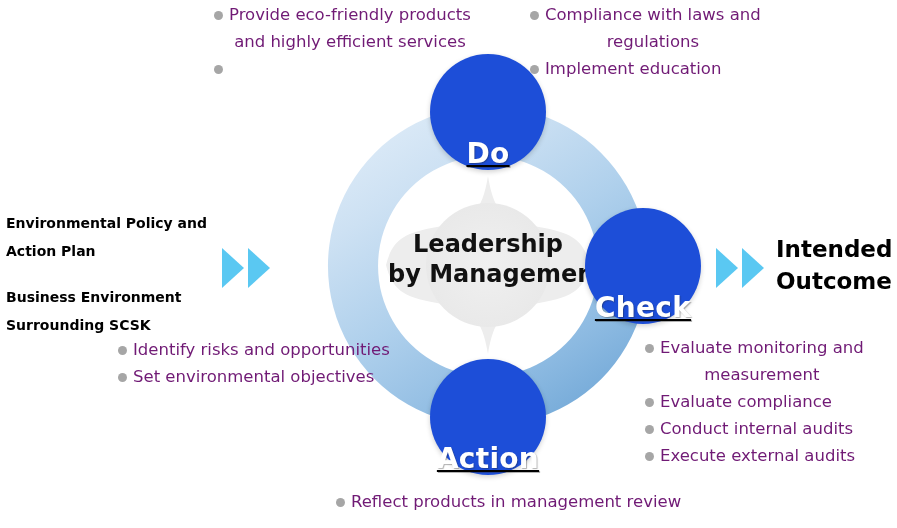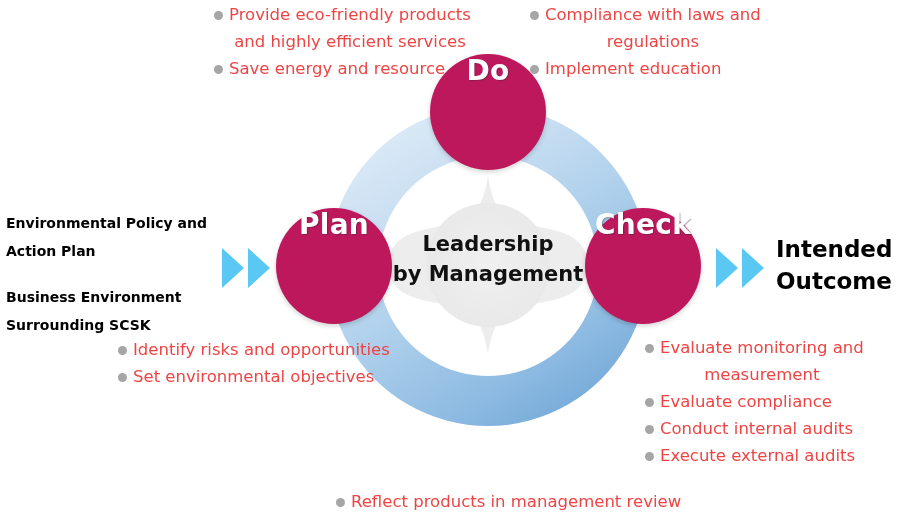--- a/index.html
+++ b/index.html
@@ -16,21 +16,21 @@
     height: 528px;
     background: #ffffff;
     overflow: hidden;
   }
 
   
   .bullet-list {
     position: absolute;
     font-family: "DejaVu Sans", sans-serif;
     font-size: 16.5px;
-    color: #ef4444;
+    color: #701a75;
     line-height: 27px;
     white-space: nowrap;
   }
   .bullet-row {
     display: block;
     position: relative;
     padding-left: 15px;
   }
   .bullet-row > .dot {
     position: absolute;
@@ -92,25 +92,26 @@
     width: 897px;
     height: 528px;
   }
 
   
   .node {
     position: absolute;
     width: 116px;
     height: 116px;
     border-radius: 50%;
-    background: #be185d;
+    background: #1d4ed8;
     display: flex;
-    align-items: flex-start;
+    align-items: flex-end;
     justify-content: center;
     box-shadow: 0 2px 5px rgba(0,0,0,0.18);
+    text-decoration: underline;
   }
   .node span {
     color: #ffffff;
     font-family: "DejaVu Sans", sans-serif;
     font-weight: bold;
     font-size: 28px;
     letter-spacing: 0.3px;
     text-shadow: 1px 1px 1px rgba(40,40,40,0.35);
   }
   #node-do     { left: 430px; top:  54px; }
@@ -120,21 +121,21 @@
 
   
   #center-label {
     position: absolute;
     left: 388px;
     top: 229px;
     width: 200px;
     text-align: center;
     font-family: "DejaVu Sans", sans-serif;
     font-weight: bold;
-    font-size: 21px;
+    font-size: 24px;
     color: #111111;
     line-height: 30px;
     white-space: nowrap;
   }
 
   
   #list-do     { left: 214px; top:   1px; }
   #list-check  { left: 530px; top:   1px; }
   #list-plan   { left: 118px; top: 336px; }
   #list-eval   { left: 645px; top: 334px; }
@@ -183,22 +184,22 @@
     <div>Leadership</div>
     <div>by Management</div>
   </div>
 
   <div class="node" id="node-do">
     <span>Do</span>
   </div>
   <div class="node" id="node-check">
     <span>Check</span>
   </div>
-  <div class="node" id="node-plan">
-    <span>Plan</span>
+  <div class="node" id="node-action">
+    <span>Action</span>
   </div>
 
   <div class="side-label" id="left-label">
     <span>Environmental Policy and</span><br>
     <span>Action Plan</span>
     <span class="grp2">Business Environment</span>
     <span>Surrounding SCSK</span>
   </div>
 
   <div class="side-label" id="right-label">
@@ -211,21 +212,21 @@
     <div class="arrow"></div>
   </div>
   <div class="arrow-pair" id="arrows-right">
     <div class="arrow"></div>
     <div class="arrow"></div>
   </div>
 
   <div class="bullet-list" id="list-do">
       <span class="bullet-row"><span class="dot"></span><span>Provide eco-friendly products</span></span>
       <span class="bullet-row cont"><span>and highly efficient services</span></span>
-      <span class="bullet-row"><span class="dot"></span><span>Save energy and resource</span></span>
+      <span class="bullet-row"><span class="dot"></span></span>
     </div>
   <div class="bullet-list" id="list-check">
       <span class="bullet-row"><span class="dot"></span><span>Compliance with laws and</span></span>
       <span class="bullet-row cont"><span>regulations</span></span>
       <span class="bullet-row"><span class="dot"></span><span>Implement education</span></span>
     </div>
   <div class="bullet-list" id="list-plan">
       <span class="bullet-row"><span class="dot"></span><span>Identify risks and opportunities</span></span>
       <span class="bullet-row"><span class="dot"></span><span>Set environmental objectives</span></span>
     </div>

